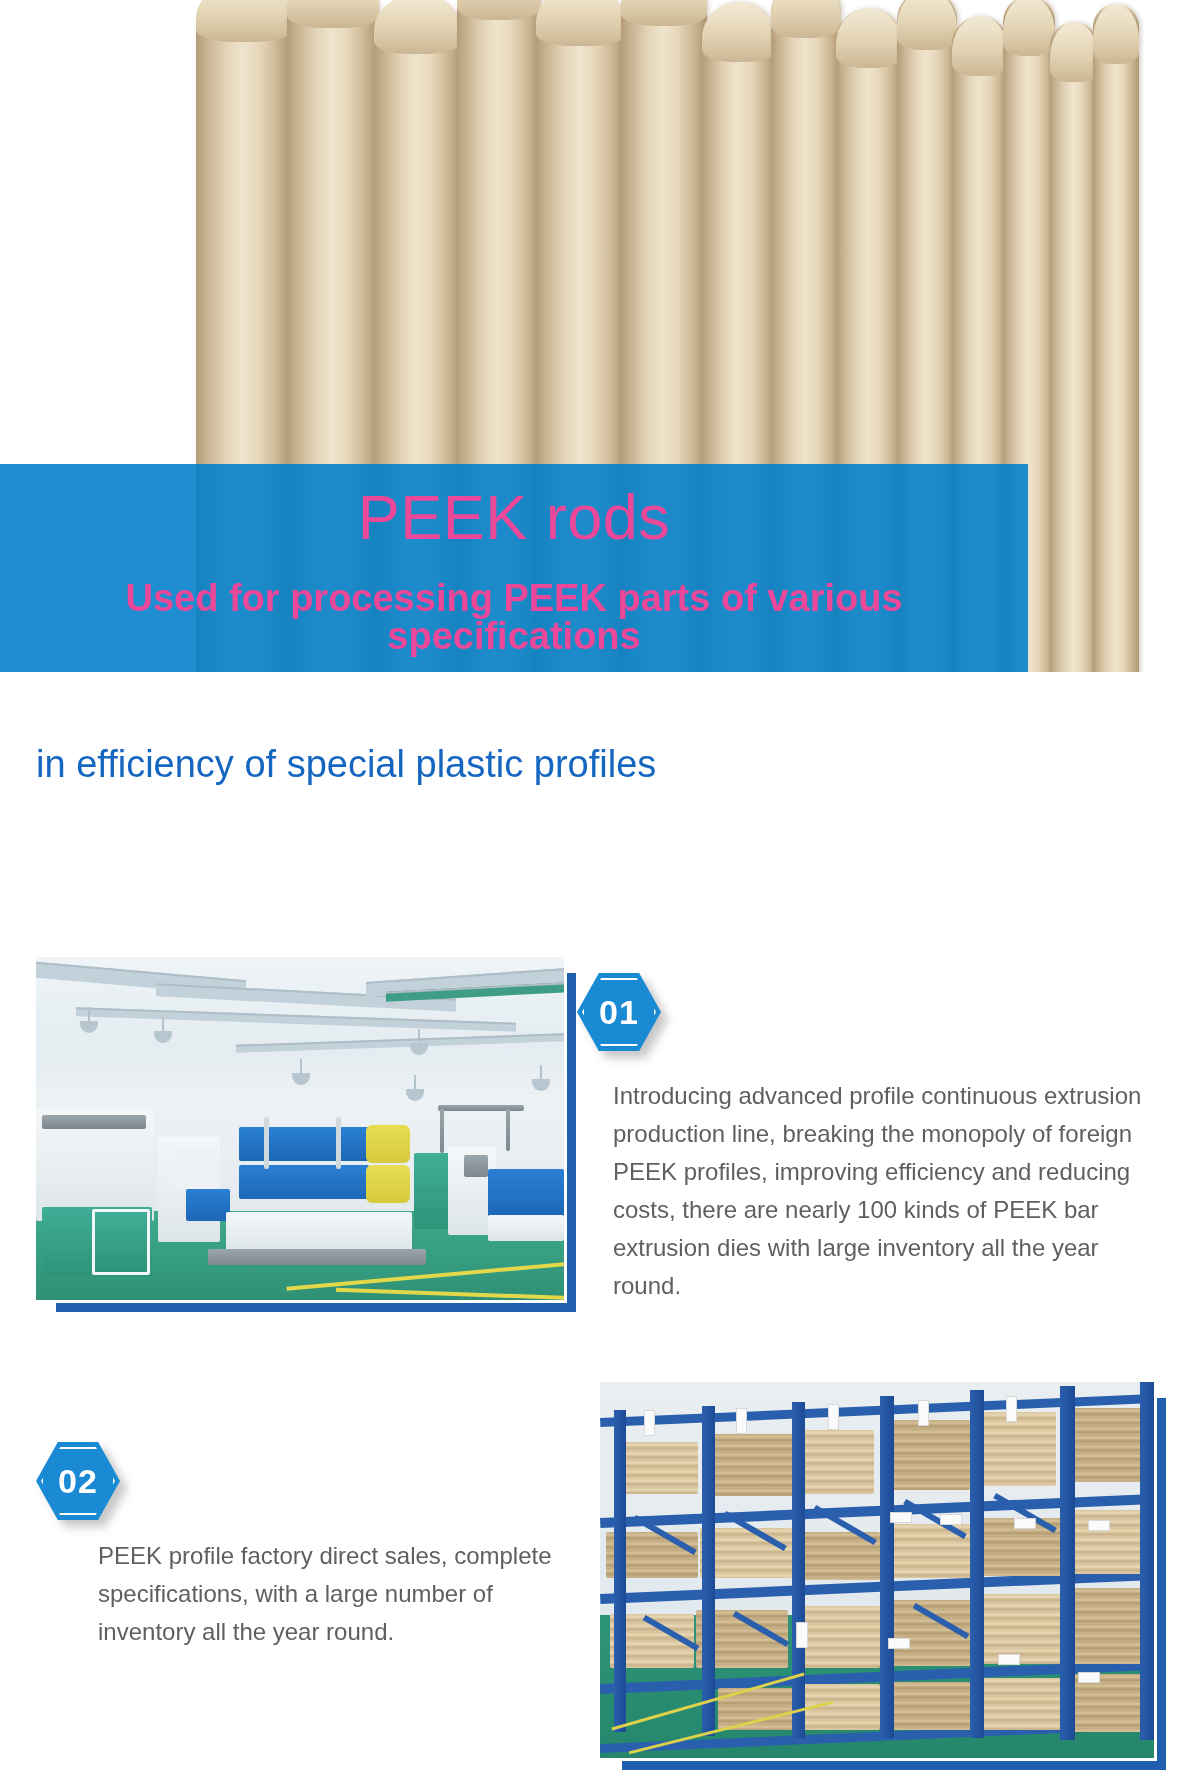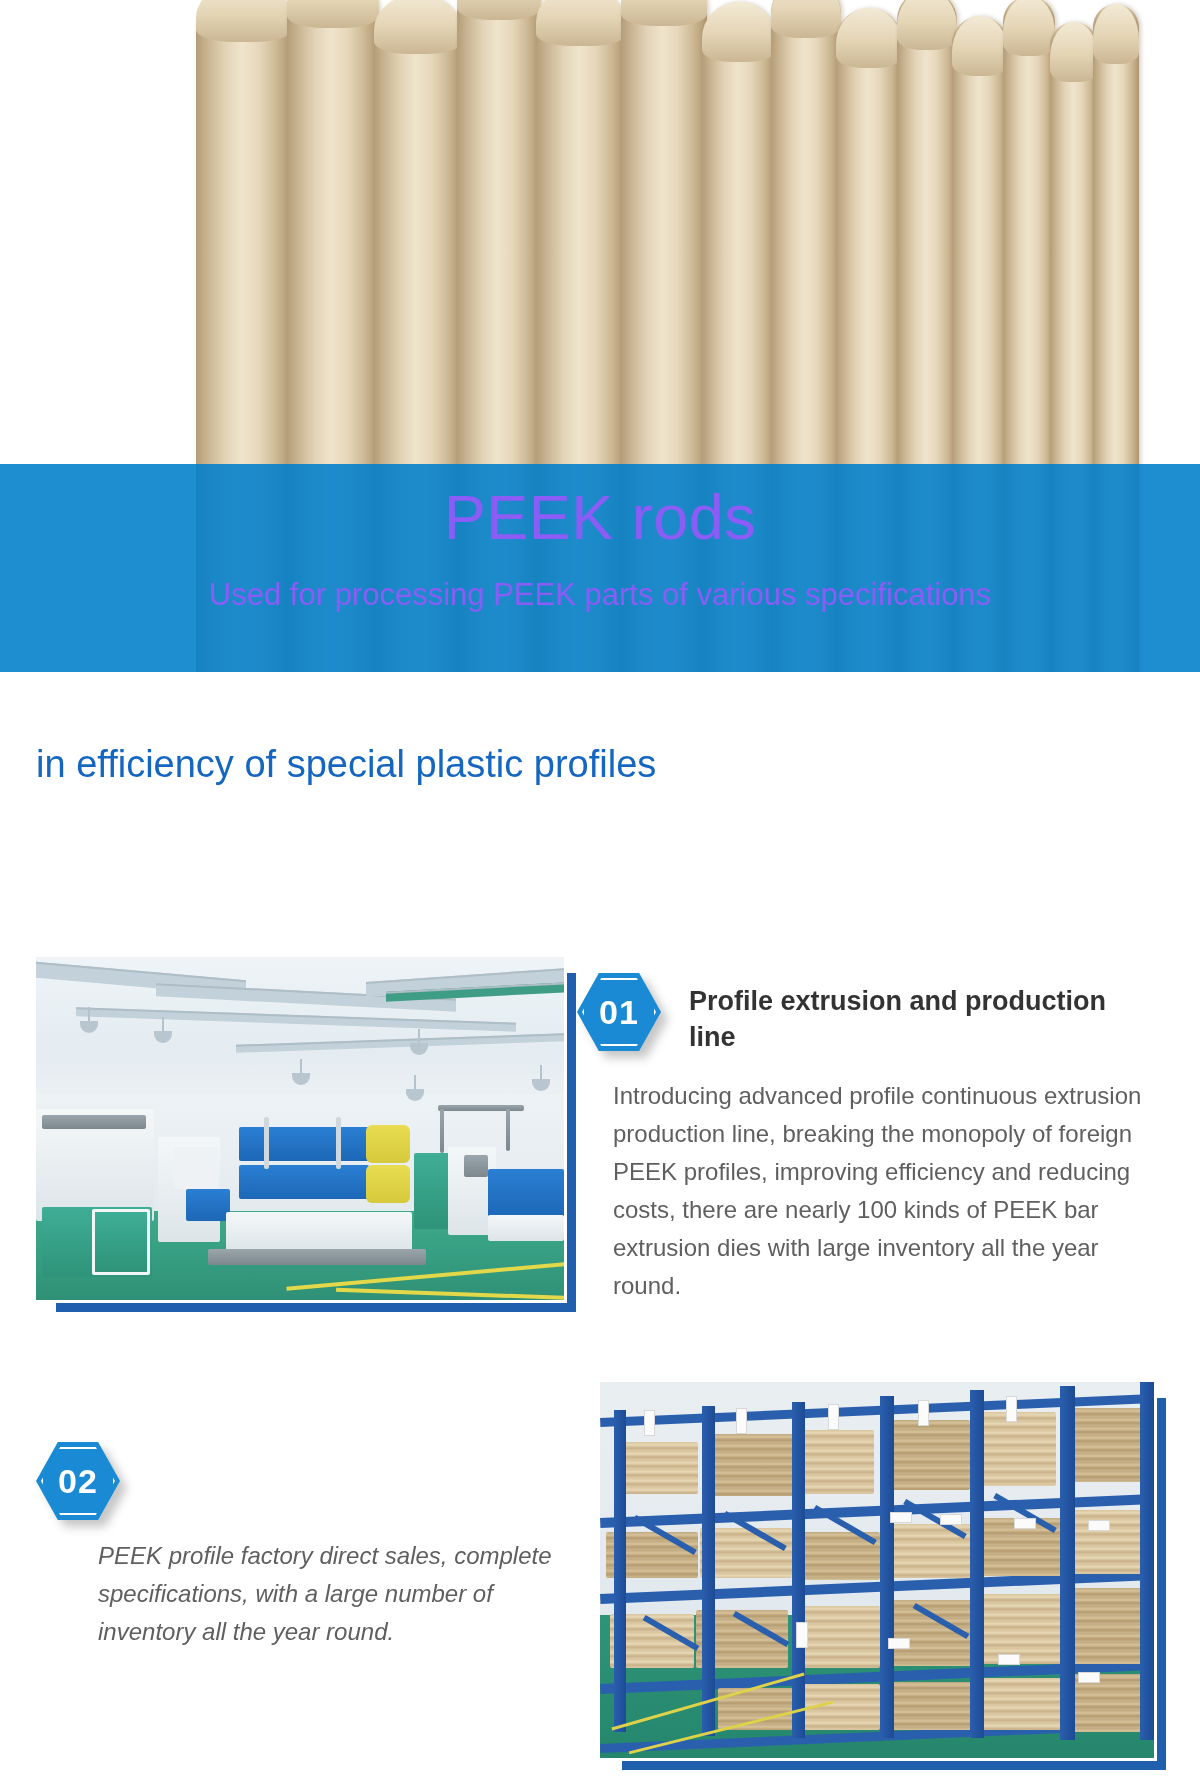--- a/index.html
+++ b/index.html
@@ -46,36 +46,36 @@
     left: 0; right: 0; top: 0;
     height: 60px;
     border-radius: 50% 50% 40% 40% / 60% 60% 20% 20%;
     background: linear-gradient(to bottom, #f3ead6 0%, #e3d4b4 55%, #cbb693 100%);
   }
 
   .banner {
     position: absolute;
     left: 0;
     top: 464px;
-    width: 1200px;
+    width: 1028px;
     height: 208px;
     background: rgba(0,126,203,0.88);
     text-align: center;
-    color: #8b5cf6;
+    color: #ec4899;
   }
   .banner-title {
     font-size: 63px;
     font-weight: 400;
     letter-spacing: 0.5px;
     line-height: 1;
     padding-top: 22px;
   }
   .banner-sub {
-    font-size: 31px;
-    font-weight: 400;
+    font-size: 38px;
+    font-weight: 700;
     line-height: 1;
     padding-top: 30px;
   }
 
   
   .headline {
     position: absolute;
     left: 36px;
     top: 740px;
     width: 1140px;
@@ -299,37 +299,36 @@
         <div class="floor-line" style="left:300px; bottom:4px; width:240px; transform:rotate(2deg);"></div>
       </div>
     </div>
 
     <div class="badge-row" style="left:577px; top:973px; width:560px;">
       <div class="hexwrap">
         <div class="hex"></div>
         <div class="hex-inner"></div>
         <div class="hex-num">01</div>
       </div>
-      <div class="feat-title">Profile extrusion and production line</div>
     </div>
 
     <div class="feat-body" style="left:613px; top:1077px; width:530px;">Introducing advanced profile continuous extrusion production line, breaking the monopoly of foreign PEEK profiles, improving efficiency and reducing costs, there are nearly 100 kinds of PEEK bar extrusion dies with large inventory all the year round.</div>
   </div>
 
   <div class="feature">
 
     <div class="badge-row" style="left:36px; top:1442px; width:500px;">
       <div class="hexwrap">
         <div class="hex"></div>
         <div class="hex-inner"></div>
         <div class="hex-num">02</div>
       </div>
     </div>
 
-    <div class="feat-body" style="left:98px; top:1537px; width:470px;font-style:italic;">PEEK profile factory direct sales, complete specifications, with a large number of inventory all the year round.</div>
+    <div class="feat-body" style="left:98px; top:1537px; width:470px;">PEEK profile factory direct sales, complete specifications, with a large number of inventory all the year round.</div>
 
     <div class="photo-frame" style="position:absolute; left:600px; top:1382px; width:566px; height:388px;">
       <div class="frame-accent" style="right:0; top:16px; width:9px; height:372px;"></div>
       <div class="frame-accent" style="left:22px; bottom:0; width:544px; height:9px;"></div>
       <div class="photo" style="left:0; top:0; width:554px; height:376px;">
         <div class="wh-bg"></div>
 
         <div class="rack-beam" style="left:0; top:24px; width:554px; height:9px; transform:rotate(-2.5deg);"></div>
         <div class="rack-beam" style="left:0; top:124px; width:554px; height:10px; transform:rotate(-2.5deg);"></div>
         <div class="rack-beam" style="left:0; top:200px; width:554px; height:10px; transform:rotate(-2.5deg);"></div>

